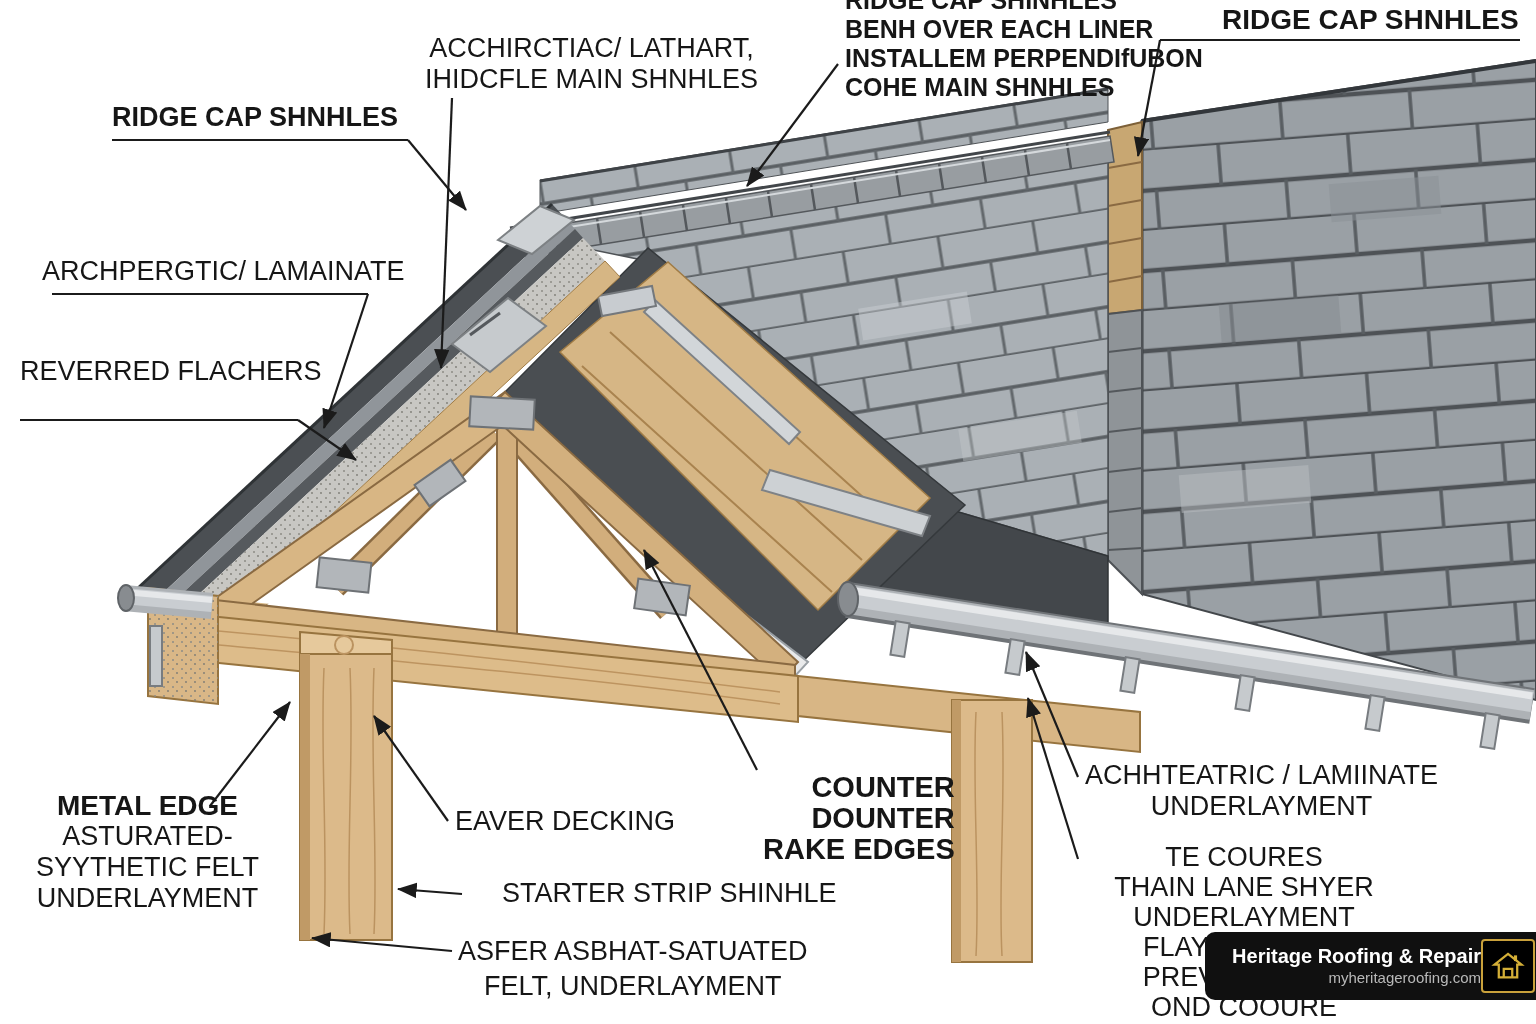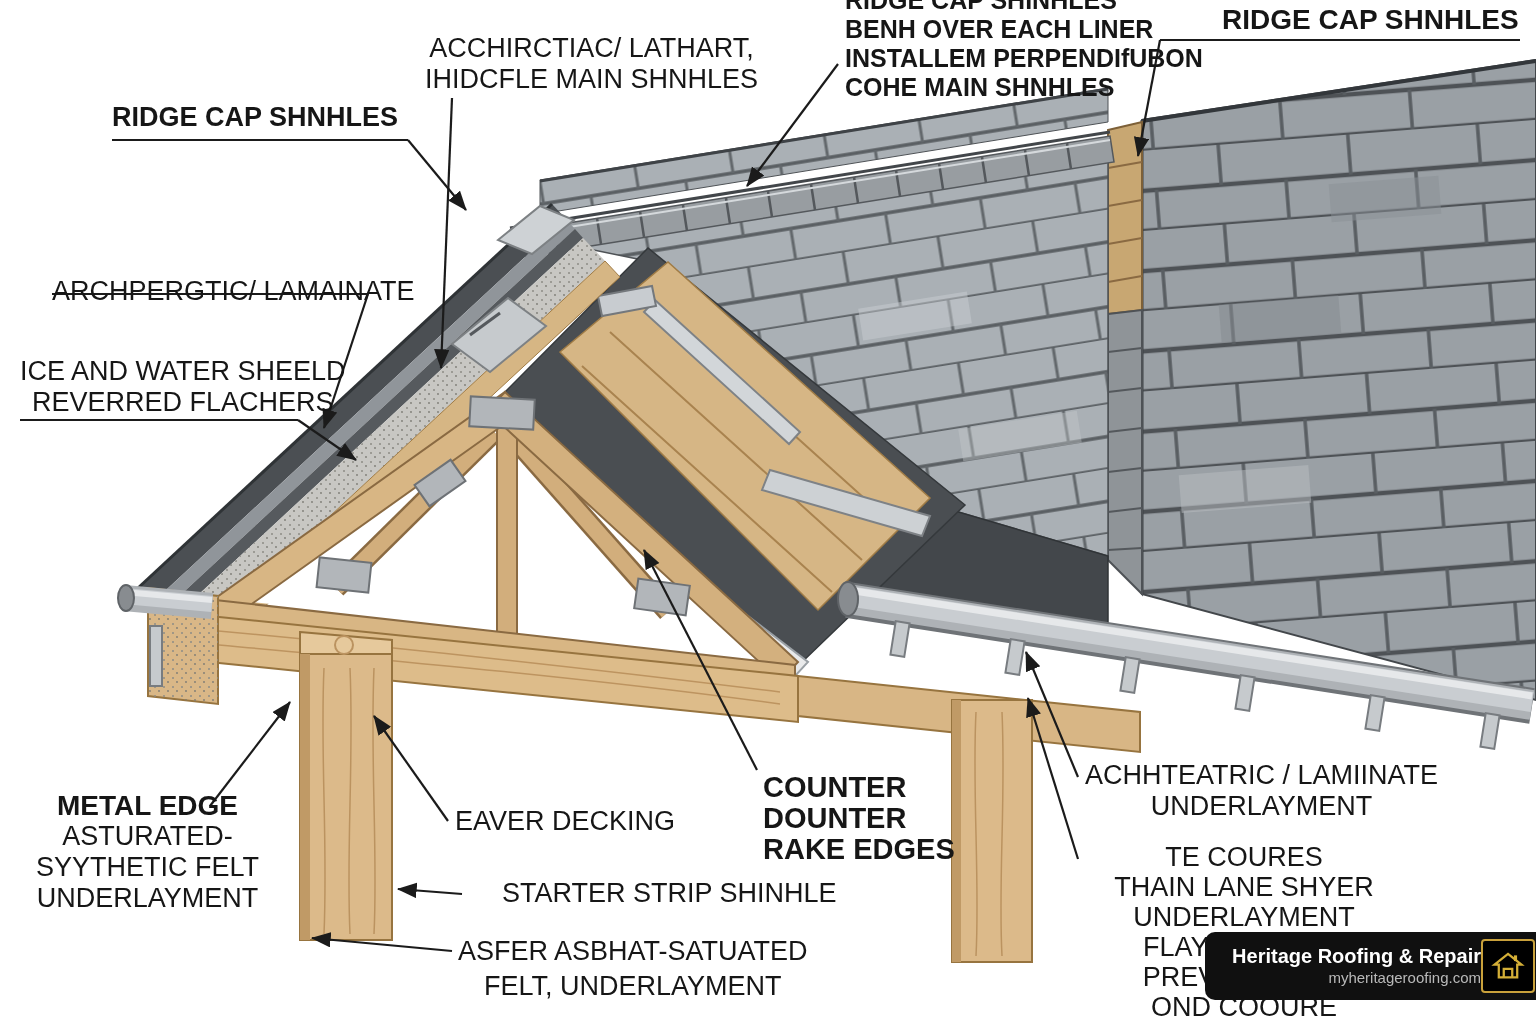--- a/index.html
+++ b/index.html
@@ -217,26 +217,25 @@
   </div>
 
   <div class="lbl fs28 bold" style="left:1222px;top:4px;">
     <div>RIDGE CAP SHNHLES</div>
   </div>
 
   <div class="lbl fs27 bold" style="left:112px;top:102px;">
     <div>RIDGE CAP SHNHLES</div>
   </div>
 
-  <div class="lbl fs27" style="left:52px;top:256px;margin-top:20px;">
+  <div class="lbl fs27" style="left:42px;top:256px;">
     <div>ARCHPERGTIC/ LAMAINATE</div>
   </div>
 
   <div class="lbl fs27" style="left:20px;top:356px;line-height:31px;">
-    <div>ICE AND WATER SHEELD</div>
     <div>REVERRED FLACHERS</div>
   </div>
 
   <div class="lbl fs27" style="left:36px;top:790px;line-height:31px;">
     <div class="bold fs28">METAL EDGE</div>
     <div>ASTURATED-</div>
     <div>SYYTHETIC FELT</div>
     <div>UNDERLAYMENT</div>
   </div>
 
@@ -246,21 +245,21 @@
 
   <div class="lbl fs27" style="left:470px;top:878px;margin-left:32px;">
     <div>STARTER STRIP SHINHLE</div>
   </div>
 
   <div class="lbl fs27" style="left:458px;top:934px;line-height:35px;">
     <div>ASFER ASBHAT-SATUATED</div>
     <div>FELT, UNDERLAYMENT</div>
   </div>
 
-  <div class="lbl fs29 bold" style="left:763px;top:772px;line-height:31px;">
+  <div class="lbl fs29 bold" style="left:763px;top:772px;line-height:31px;text-align:right;">
     <div>COUNTER</div>
     <div>DOUNTER</div>
     <div>RAKE EDGES</div>
   </div>
 
   <div class="lbl fs27" style="left:1085px;top:760px;line-height:31px;">
     <div>ACHHTEATRIC / LAMIINATE</div>
     <div>UNDERLAYMENT</div>
   </div>
 

